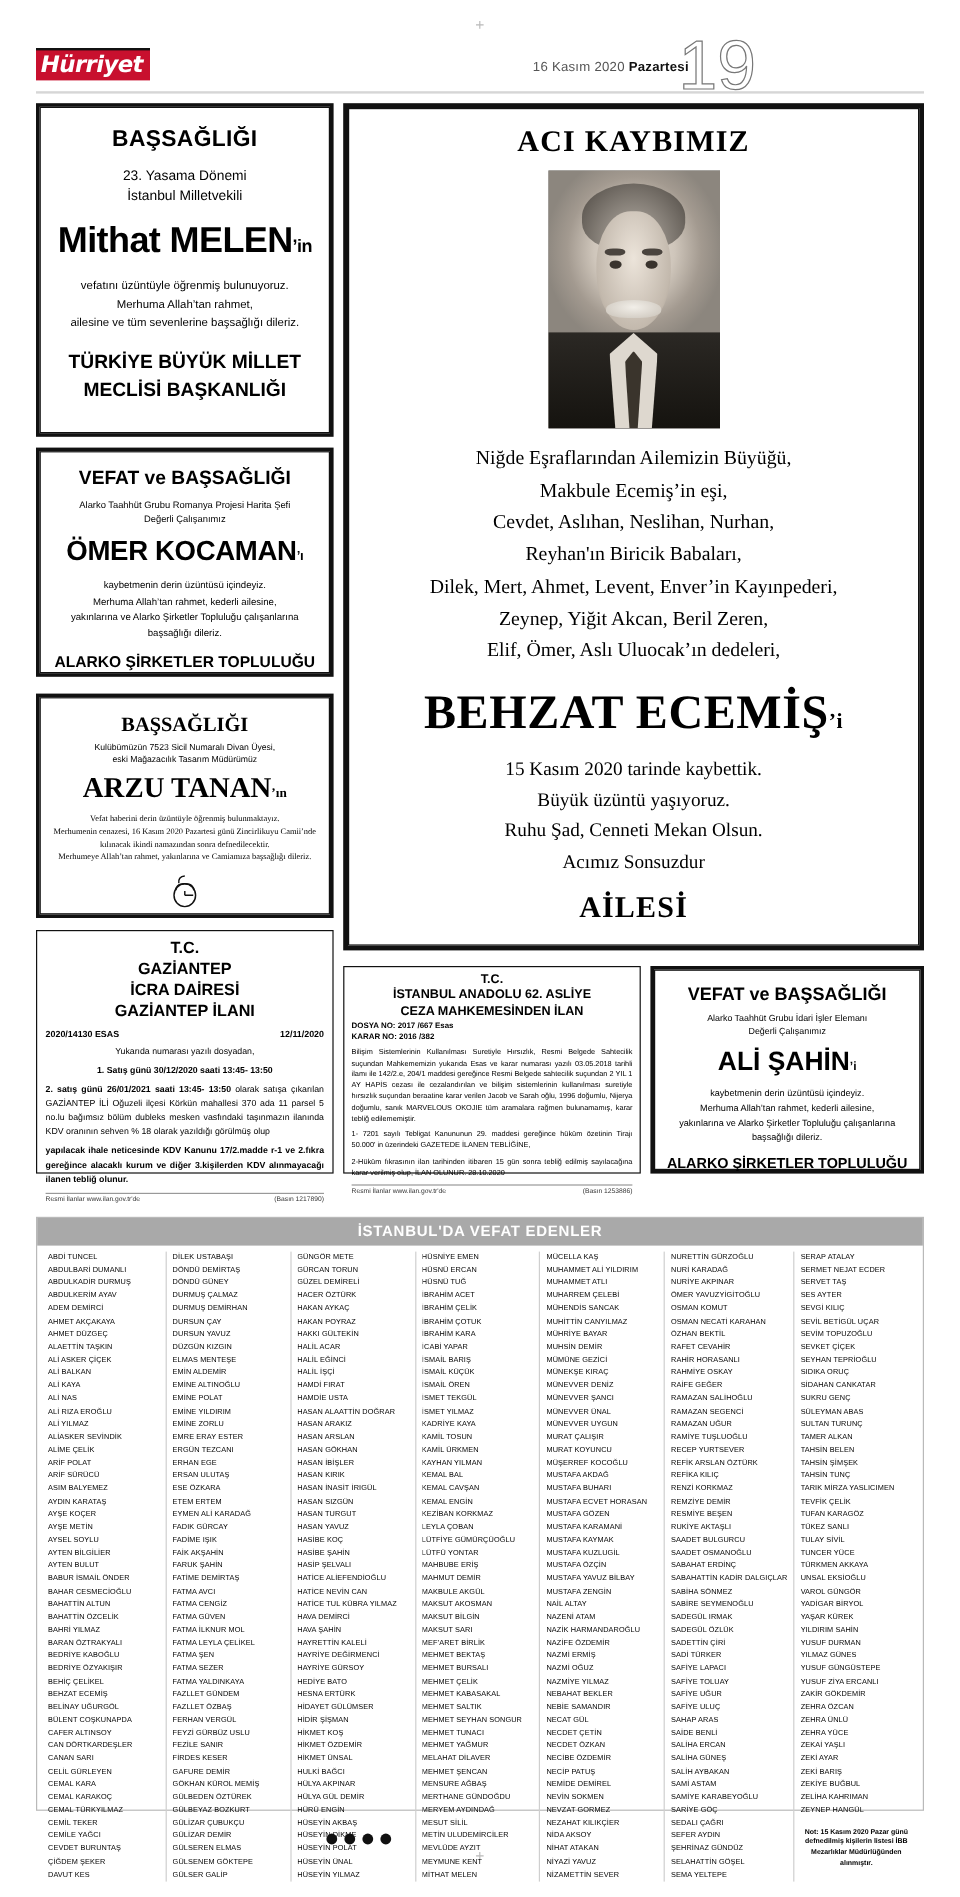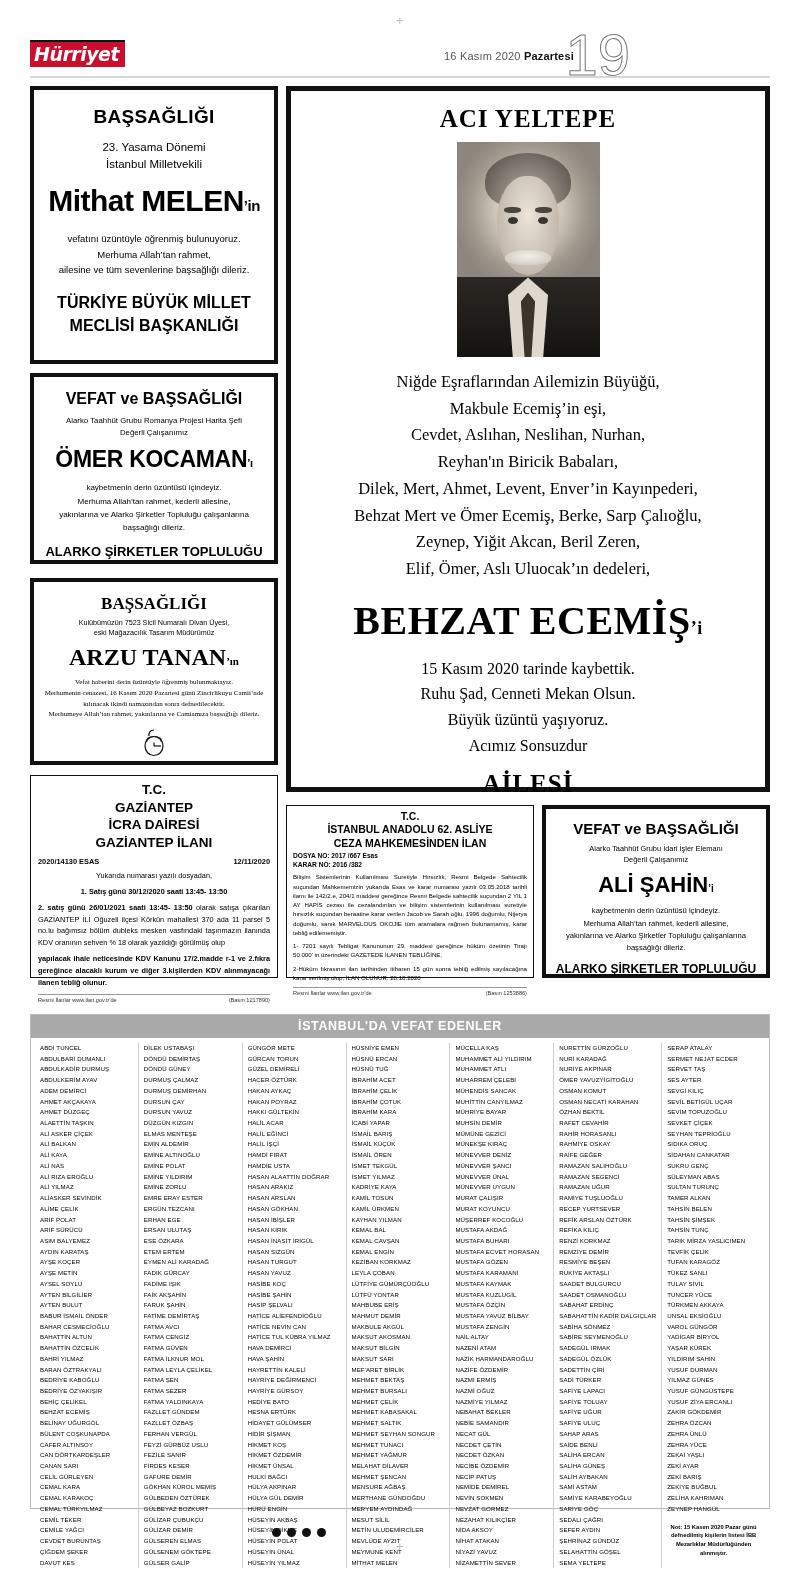--- a/index.html
+++ b/index.html
@@ -262,49 +262,48 @@
       <div class="body-p" style="font-weight:bold">yapılacak ihale neticesinde KDV Kanunu 17/2.madde r-1 ve 2.fıkra gereğince alacaklı kurum ve diğer 3.kişilerden KDV alınmayacağı ilanen tebliğ olunur.</div>
       <div class="foot-rule">
         <span>Resmi İlanlar www.ilan.gov.tr'de</span>
         <span>(Basın 1217890)</span>
       </div>
     </div>
   </div>
 
   <div class="adbox" id="box-main">
     <div class="inner">
-      <div class="t1">ACI YELTEPE</div>
+      <div class="t1">ACI KAYBIMIZ</div>
       <div class="portrait">
         <div class="bg"></div>
           <div class="hair"></div>
           <div class="face"></div>
         <div class="brow l"></div>
           <div class="brow r"></div>
         <div class="eye l"></div>
           <div class="eye r"></div>
         <div class="mous"></div>
         <div class="suit"></div>
           <div class="shirt"></div>
           <div class="tie"></div>
       </div>
       <div class="names">
         <div>Niğde Eşraflarından Ailemizin Büyüğü,</div>
         <div>Makbule Ecemiş’in eşi,</div>
         <div>Cevdet, Aslıhan, Neslihan, Nurhan,</div>
         <div>Reyhan'ın Biricik Babaları,</div>
         <div>Dilek, Mert, Ahmet, Levent, Enver’in  Kayınpederi,</div>
-        <div>Behzat Mert ve Ömer Ecemiş, Berke, Sarp  Çalıoğlu,</div>
         <div>Zeynep, Yiğit Akcan, Beril Zeren,</div>
         <div>Elif, Ömer, Aslı Uluocak’ın dedeleri,</div>
       </div>
       <div class="bigname"><span>BEHZAT ECEMİŞ</span><i>’i</i></div>
       <div class="closing">
         <div>15 Kasım 2020 tarinde kaybettik.</div>
+        <div>Büyük üzüntü yaşıyoruz.</div>
         <div>Ruhu Şad, Cenneti Mekan Olsun.</div>
-        <div>Büyük üzüntü yaşıyoruz.</div>
         <div>Acımız Sonsuzdur</div>
       </div>
       <div class="ailesi">AİLESİ</div>
     </div>
   </div>
 
   <div class="adbox" id="box-anadolu">
     <div class="inner">
       <div class="t1">
         <div>T.C.</div>

